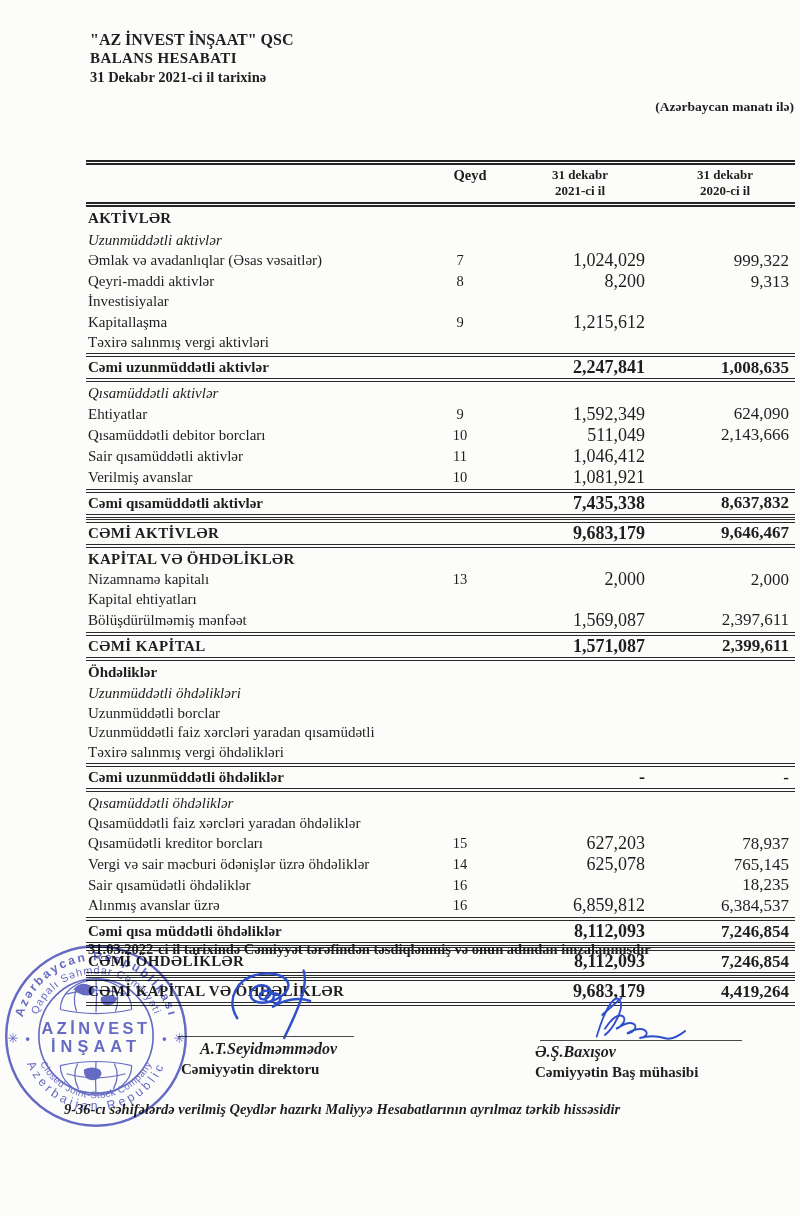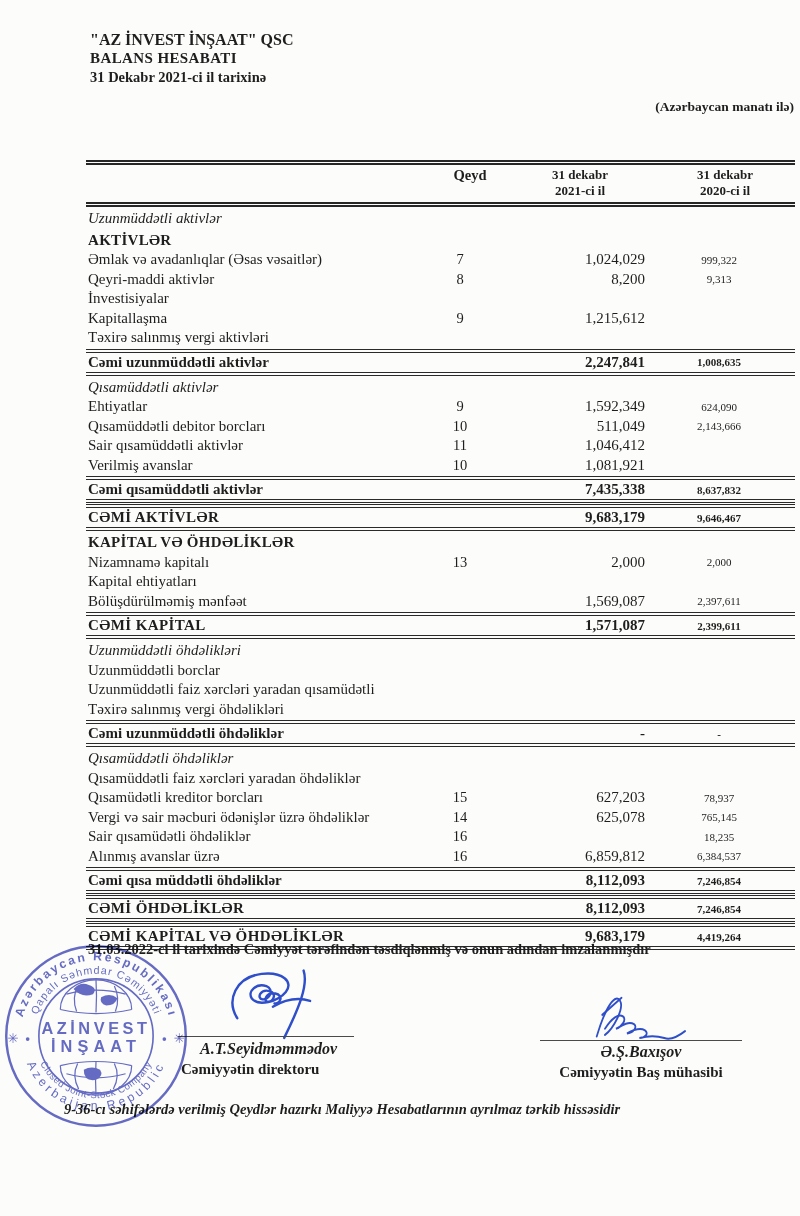--- a/index.html
+++ b/index.html
@@ -24,22 +24,22 @@
     margin-top:44px;
   }
   .thead .h-label { flex:1; }
   .thead .h-note  { width:70px; text-align:center; font-weight:bold; font-size:14.5px; }
   .h-year { width:150px; text-align:center; font-weight:bold; font-size:13px; line-height:16px; }
   .h-year.y2 { width:140px; }
 
   .row { display:flex; align-items:center; min-height:19.5px; font-size:15px; }
   .c-label { flex:1; padding-left:2px; white-space:nowrap; }
   .c-note  { width:70px; text-align:center; font-size:14.5px; }
-  .c-y1    { width:150px; text-align:right; padding-right:4px; font-size:15px; }
-  .c-y2    { width:140px; text-align:center; padding-right:6px; font-size:11px; }
+  .c-y1    { width:150px; text-align:right; padding-right:4px; font-size:18px; }
+  .c-y2    { width:140px; text-align:right; padding-right:6px; font-size:17px; }
 
   .row--section    .c-label { font-weight:bold; letter-spacing:.3px; }
   .row--section    { padding-top:2px; }
   .row--subsection .c-label { font-style:italic; }
   .row--subsection { padding-top:2px; }
   .row--bold       .c-label { font-weight:bold; }
   .row--bold       { padding-top:2px; }
   .row--total, .row--grandtotal {
     font-weight:bold; min-height:19px; margin-top:1px;
     border-top:4px double #2a2a2a; border-bottom:4px double #2a2a2a;
@@ -48,21 +48,21 @@
 
   
   .approval-note { position:absolute; left:88px; top:941px; width:700px; font-weight:bold; font-size:14.5px; }
   .sig-line { position:absolute; border-top:1.3px solid #4a4a4a; height:0; }
   .sig-line.left  { left:178px; top:1036px; width:176px; }
   .sig-line.right { left:540px; top:1040px; width:202px; }
   .sig-name  { position:absolute; font-weight:bold; font-style:italic; font-size:16px; }
   .sig-title { position:absolute; font-weight:bold; font-size:15px; }
   .director-name  { left:177px; top:1040px;margin-left:23px; }
   .director-title { left:181px; top:1061px; }
-  .acct-block { position:absolute; left:535px; width:212px; text-align:center; }
+  .acct-block { position:absolute; left:535px; width:212px; text-align:left; }
   .acct-name  { top:1043px; }
   .acct-title { top:1064px; }
   .notes-reference { position:absolute; left:64px; top:1101px; width:720px; font-weight:bold; font-size:14.5px;font-style:italic; }
 
   .sig-svg { position:absolute; }
   .sig-svg.left  { left:213px; top:964px; width:178px; height:78px; }
   .sig-svg.right { left:576px; top:987px; width:138px; height:58px; }
 
   .stamp-svg {
     position:absolute; left:-6px; top:934px; width:204px; height:204px;
@@ -89,28 +89,28 @@
       <div class="h-year y1">
         <div>31 dekabr</div>
         <div>2021-ci il</div>
       </div>
       <div class="h-year y2">
         <div>31 dekabr</div>
         <div>2020-ci il</div>
       </div>
     </div>
     <div>
+        <div class="row row--section">
+      <div class="c-label">AKTİVLƏR</div>
+      <div class="c-note"></div>
+      <div class="c-y1"></div>
+      <div class="c-y2"></div>
+    </div>
         <div class="row row--subsection">
       <div class="c-label">Uzunmüddətli aktivlər</div>
-      <div class="c-note"></div>
-      <div class="c-y1"></div>
-      <div class="c-y2"></div>
-    </div>
-        <div class="row row--section">
-      <div class="c-label">AKTİVLƏR</div>
       <div class="c-note"></div>
       <div class="c-y1"></div>
       <div class="c-y2"></div>
     </div>
         <div class="row row--item">
       <div class="c-label">Əmlak və avadanlıqlar (Əsas vəsaitlər)</div>
       <div class="c-note">7</div>
       <div class="c-y1">1,024,029</div>
       <div class="c-y2">999,322</div>
     </div>
@@ -208,20 +208,26 @@
       <div class="c-label">Bölüşdürülməmiş mənfəət</div>
       <div class="c-note"></div>
       <div class="c-y1">1,569,087</div>
       <div class="c-y2">2,397,611</div>
     </div>
         <div class="row row--grandtotal">
       <div class="c-label">CƏMİ KAPİTAL</div>
       <div class="c-note"></div>
       <div class="c-y1">1,571,087</div>
       <div class="c-y2">2,399,611</div>
+    </div>
+        <div class="row row--bold">
+      <div class="c-label">Öhdəliklər</div>
+      <div class="c-note"></div>
+      <div class="c-y1"></div>
+      <div class="c-y2"></div>
     </div>
         <div class="row row--subsection">
       <div class="c-label">Uzunmüddətli öhdəlikləri</div>
       <div class="c-note"></div>
       <div class="c-y1"></div>
       <div class="c-y2"></div>
     </div>
         <div class="row row--item">
       <div class="c-label">Uzunmüddətli borclar</div>
       <div class="c-note"></div>

